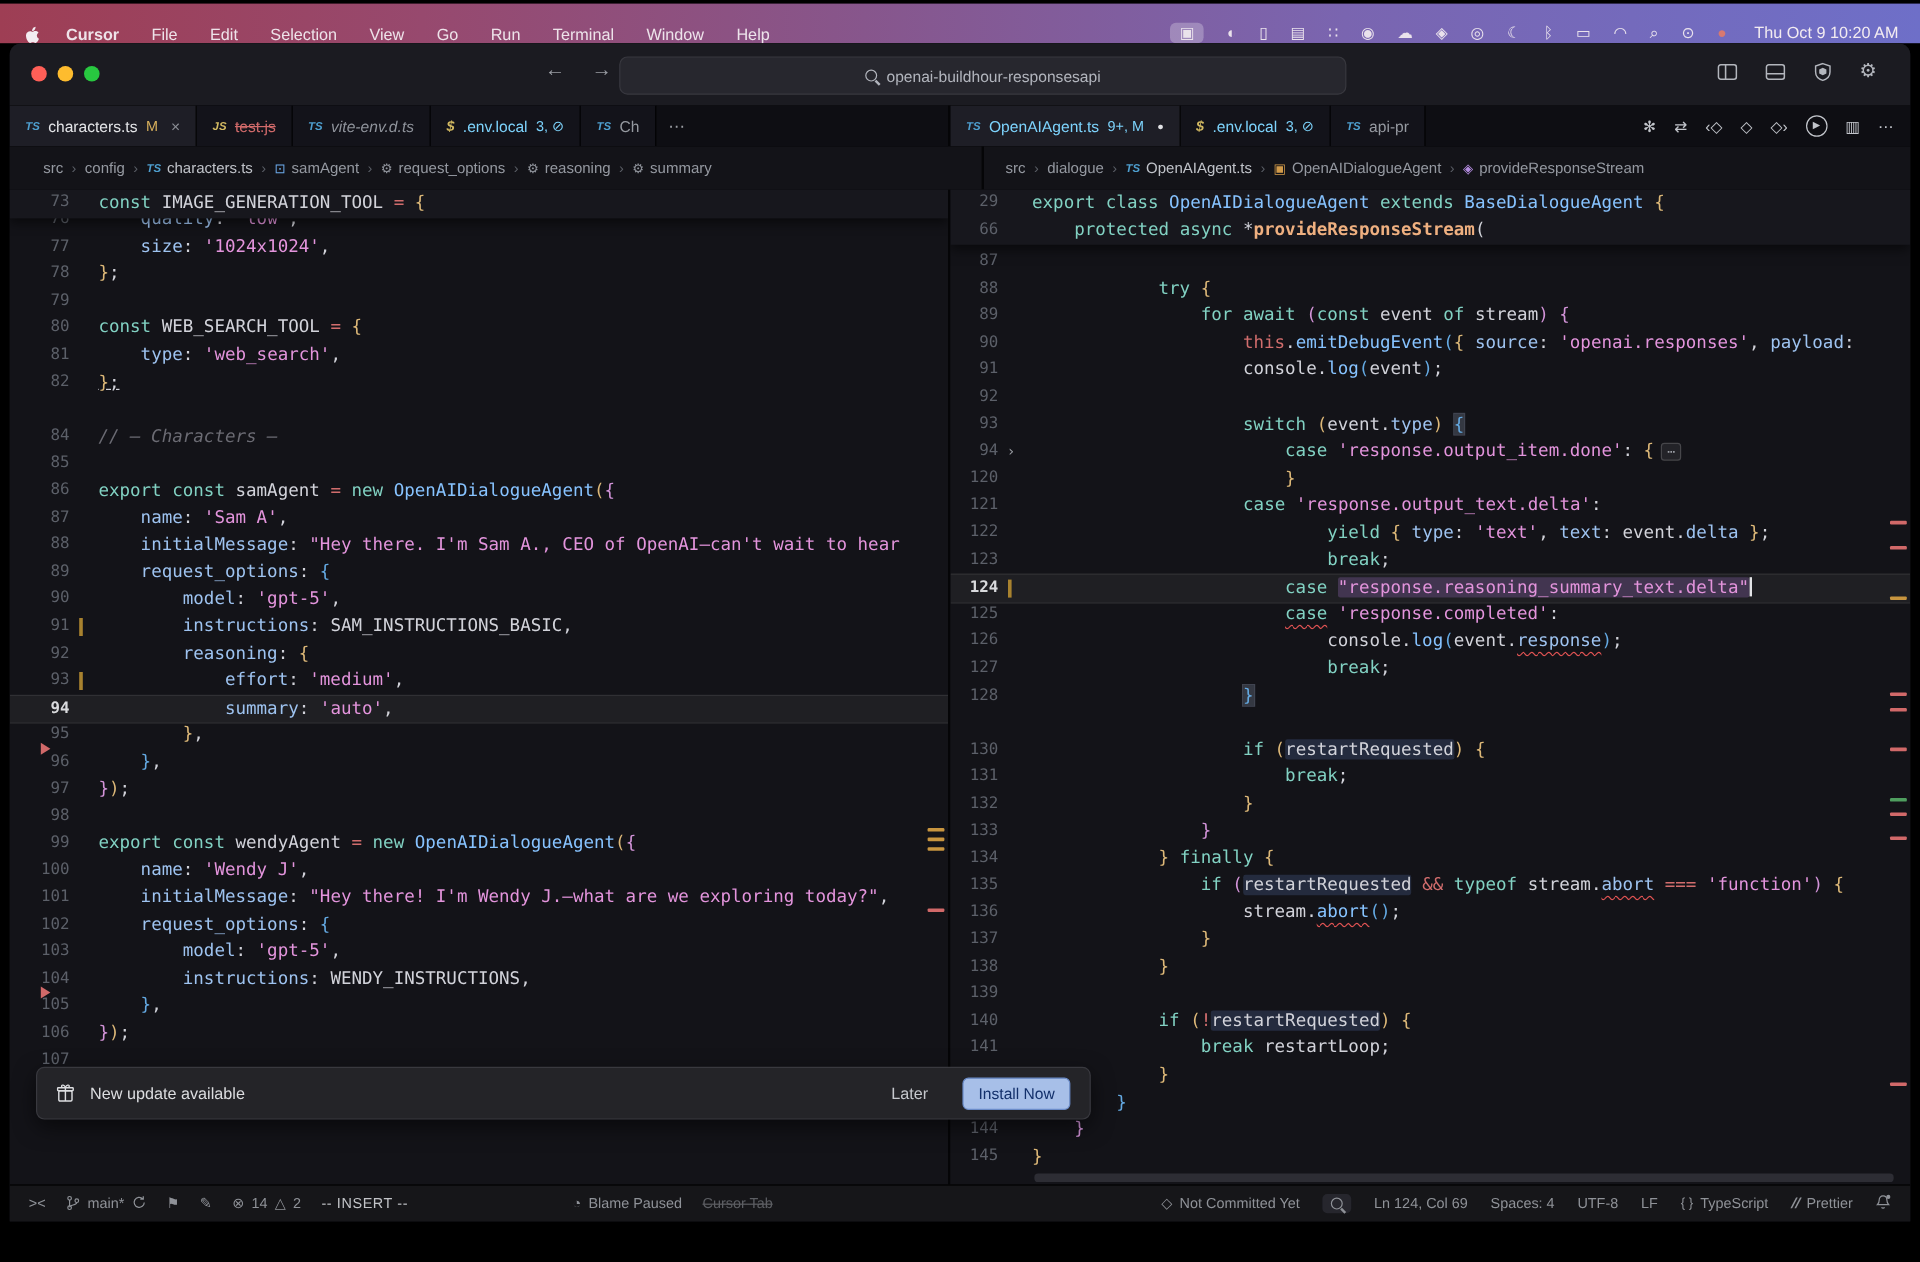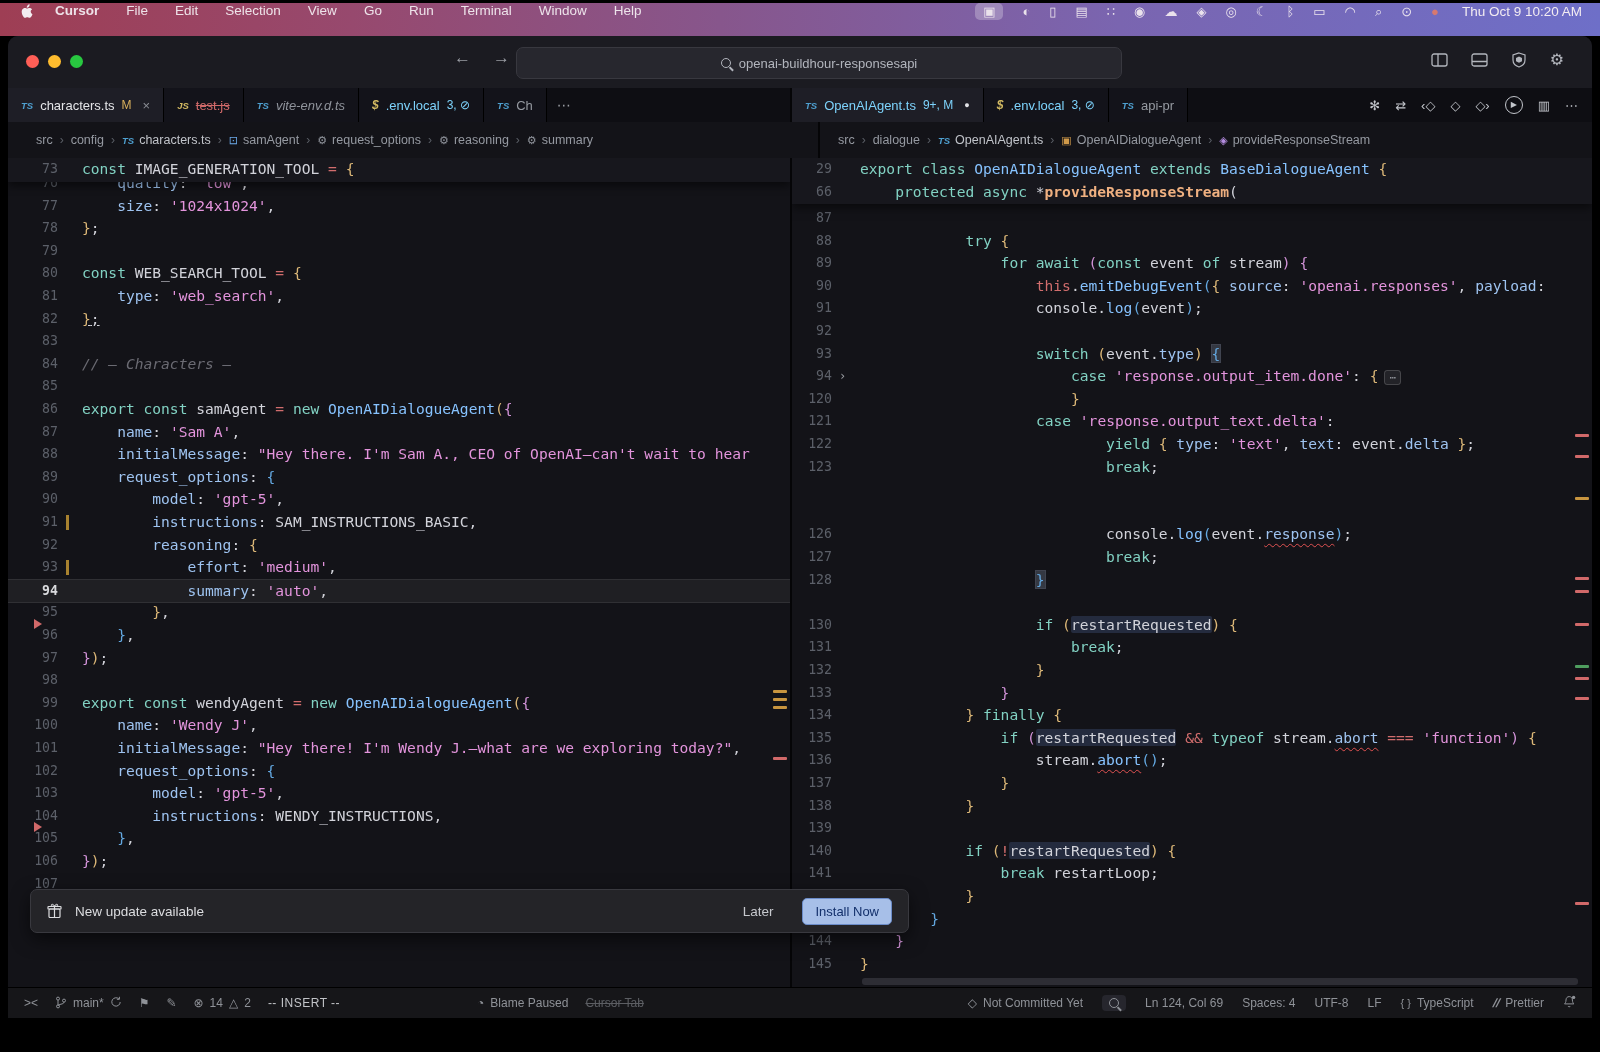--- a/index.html
+++ b/index.html
@@ -2,21 +2,21 @@
 <html><head>
 <meta charset="utf-8">
 <style>
   html,body{margin:0;padding:0;background:#000;width:1600px;height:1052px;overflow:hidden;
     font-family:"Liberation Sans",sans-serif;-webkit-font-smoothing:antialiased;}
   #stage{position:absolute;inset:0;background:#000;}
 
   
   .menubar{position:absolute;left:0;top:3px;width:1600px;height:33px;
     background:linear-gradient(90deg,#9e3e54 0%,#97496e 22%,#87568c 45%,#7a65b0 70%,#6e6fc8 100%);
-    display:flex;align-items:flex-start;color:#f3ecf1;font-size:13.5px;}
+    display:flex;align-items:flex-end;color:#f3ecf1;font-size:13.5px;}
   .apple{margin:0 22px 0 20px;display:flex;align-items:center;}
   .mitems{display:flex;gap:27px;align-items:center;}
   .mitem{opacity:.95;}
   .mitem.app{font-weight:bold;}
   .menu-right{margin-left:auto;display:flex;align-items:center;gap:19px;padding-right:18px;font-size:13px;}
   .mb-ic{opacity:.93;font-size:13px;line-height:1;}
   .mb-ic.boxed{background:rgba(255,255,255,.28);border-radius:5px;padding:2px 8px;}
   .clock{margin-left:4px;white-space:nowrap;font-size:13.5px;}
 
   
@@ -330,21 +330,20 @@
 
   <div class="editors">
     <div class="pane pl" id="pane-left">
           <div class="crow" style="top: 14px;"><span class="lnum">76</span><span class="tk-pln">    </span><span class="tk-prop">quality</span><span class="tk-pln">: </span><span class="tk-str">'low'</span><span class="tk-pln">,</span></div>
           <div class="crow" style="top: 36.6px;"><span class="lnum">77</span><span class="tk-pln">    </span><span class="tk-prop">size</span><span class="tk-pln">: </span><span class="tk-str">'1024x1024'</span><span class="tk-pln">,</span></div>
           <div class="crow" style="top: 59.2px;"><span class="lnum">78</span><span class="tk-b1">}</span><span class="tk-pln">;</span></div>
           <div class="crow" style="top: 81.8px;"><span class="lnum">79</span></div>
           <div class="crow" style="top: 104.4px;"><span class="lnum">80</span><span class="tk-kw">const</span><span class="tk-pln"> WEB_SEARCH_TOOL </span><span class="tk-op">=</span><span class="tk-pln"> </span><span class="tk-b1">{</span></div>
           <div class="crow" style="top: 127px;"><span class="lnum">81</span><span class="tk-pln">    </span><span class="tk-prop">type</span><span class="tk-pln">: </span><span class="tk-str">'web_search'</span><span class="tk-pln">,</span></div>
           <div class="crow" style="top: 149.6px; text-decoration: underline;"><span class="lnum">82</span><span class="tk-b1">}</span><span class="tk-pln">;</span></div>
-          <div class="crow" style="top: 172.2px;"><span class="lnum">83</span></div>
           <div class="crow" style="top: 194.8px;"><span class="lnum">84</span><span class="tk-cmt">// — Characters —</span></div>
           <div class="crow" style="top: 217.4px;"><span class="lnum">85</span></div>
           <div class="crow" style="top: 240px;"><span class="lnum">86</span><span class="tk-kw">export</span><span class="tk-pln"> </span><span class="tk-kw">const</span><span class="tk-pln"> samAgent </span><span class="tk-op">=</span><span class="tk-pln"> </span><span class="tk-kw">new</span><span class="tk-pln"> </span><span class="tk-cls">OpenAIDialogueAgent</span><span class="tk-b1">(</span><span class="tk-b2">{</span></div>
           <div class="crow" style="top: 262.6px;"><span class="lnum">87</span><span class="tk-pln">    </span><span class="tk-prop">name</span><span class="tk-pln">: </span><span class="tk-str">'Sam A'</span><span class="tk-pln">,</span></div>
           <div class="crow" style="top: 285.2px;"><span class="lnum">88</span><span class="tk-pln">    </span><span class="tk-prop">initialMessage</span><span class="tk-pln">: </span><span class="tk-str">"Hey there. I'm Sam A., CEO of OpenAI—can't wait to hear</span></div>
           <div class="crow" style="top: 307.8px;"><span class="lnum">89</span><span class="tk-pln">    </span><span class="tk-prop">request_options</span><span class="tk-pln">: </span><span class="tk-b3">{</span></div>
           <div class="crow" style="top: 330.4px;"><span class="lnum">90</span><span class="tk-pln">        </span><span class="tk-prop">model</span><span class="tk-pln">: </span><span class="tk-str">'gpt-5'</span><span class="tk-pln">,</span></div>
           <div class="crow" style="top: 353px;"><span class="lnum">91</span><span class="gm-mod"></span><span class="tk-pln">        </span><span class="tk-prop">instructions</span><span class="tk-pln">: </span><span class="tk-pln">SAM_INSTRUCTIONS_BASIC</span><span class="tk-pln">,</span></div>
           <div class="crow" style="top: 375.6px;"><span class="lnum">92</span><span class="tk-pln">        </span><span class="tk-prop">reasoning</span><span class="tk-pln">: </span><span class="tk-b1">{</span></div>
           <div class="crow" style="top: 398.2px;"><span class="lnum">93</span><span class="gm-mod"></span><span class="tk-pln">            </span><span class="tk-prop">effort</span><span class="tk-pln">: </span><span class="tk-str">'medium'</span><span class="tk-pln">,</span></div>
@@ -377,20 +376,22 @@
           <div class="crow" style="top: 94.2px;"><span class="lnum">89</span><span class="tk-pln">                </span><span class="tk-kw">for</span><span class="tk-pln"> </span><span class="tk-kw">await</span><span class="tk-pln"> </span><span class="tk-b2">(</span><span class="tk-kw">const</span><span class="tk-pln"> event </span><span class="tk-kw">of</span><span class="tk-pln"> stream</span><span class="tk-b2">)</span><span class="tk-pln"> </span><span class="tk-b2">{</span></div>
           <div class="crow" style="top: 116.8px;"><span class="lnum">90</span><span class="tk-pln">                    </span><span class="tk-thi">this</span><span class="tk-pln">.</span><span class="tk-fn">emitDebugEvent</span><span class="tk-b3">(</span><span class="tk-b1">{</span><span class="tk-pln"> </span><span class="tk-prop">source</span><span class="tk-pln">: </span><span class="tk-str">'openai.responses'</span><span class="tk-pln">, </span><span class="tk-prop">payload</span><span class="tk-pln">:</span></div>
           <div class="crow" style="top: 139.4px;"><span class="lnum">91</span><span class="tk-pln">                    </span><span class="tk-pln">console.</span><span class="tk-fn">log</span><span class="tk-b3">(</span><span class="tk-pln">event</span><span class="tk-b3">)</span><span class="tk-pln">;</span></div>
           <div class="crow" style="top: 162px;"><span class="lnum">92</span></div>
           <div class="crow" style="top: 184.6px;"><span class="lnum">93</span><span class="tk-pln">                    </span><span class="tk-kw">switch</span><span class="tk-pln"> </span><span class="tk-b1">(</span><span class="tk-pln">event.</span><span class="tk-prop">type</span><span class="tk-b1">)</span><span class="tk-pln"> </span><span class="tk-b3 tk-match">{</span></div>
           <div class="crow" style="top: 207.2px;"><span class="lnum">94</span><span class="gm-chev">›</span><span class="tk-pln">                        </span><span class="tk-kw">case</span><span class="tk-pln"> </span><span class="tk-str">'response.output_item.done'</span><span class="tk-pln">: </span><span class="tk-b1">{</span><span class="tk-fold">⋯</span></div>
           <div class="crow" style="top: 229.8px;"><span class="lnum">120</span><span class="tk-pln">                        </span><span class="tk-b1">}</span></div>
           <div class="crow" style="top: 252.4px; padding-left: 33px;"><span class="lnum">121</span><span class="tk-pln">                        </span><span class="tk-kw">case</span><span class="tk-pln"> </span><span class="tk-str">'response.output_text.delta'</span><span class="tk-pln">:</span></div>
           <div class="crow" style="top: 275px;"><span class="lnum">122</span><span class="tk-pln">                            </span><span class="tk-kw">yield</span><span class="tk-pln"> </span><span class="tk-b1">{</span><span class="tk-pln"> </span><span class="tk-prop">type</span><span class="tk-pln">: </span><span class="tk-str">'text'</span><span class="tk-pln">, </span><span class="tk-prop">text</span><span class="tk-pln">: event.</span><span class="tk-prop">delta</span><span class="tk-pln"> </span><span class="tk-b1">}</span><span class="tk-pln">;</span></div>
           <div class="crow" style="top: 297.6px;"><span class="lnum">123</span><span class="tk-pln">                            </span><span class="tk-kw">break</span><span class="tk-pln">;</span></div>
+          <div class="crow cur" style="top: 320.2px;"><span class="lnum">124</span><span class="gm-mod"></span><span class="tk-pln">                        </span><span class="tk-kw">case</span><span class="tk-pln"> </span><span class="tk-strsel">"response.reasoning_summary_text.delta"</span><span class="caret"></span></div>
+          <div class="crow" style="top: 342.8px;"><span class="lnum">125</span><span class="tk-pln">                        </span><span class="tk-kw tk-squig">case</span><span class="tk-pln"> </span><span class="tk-str">'response.completed'</span><span class="tk-pln">:</span></div>
           <div class="crow" style="top: 365.4px;"><span class="lnum">126</span><span class="tk-pln">                            </span><span class="tk-pln">console.</span><span class="tk-fn">log</span><span class="tk-b3">(</span><span class="tk-pln">event.</span><span class="tk-prop tk-squig">response</span><span class="tk-b3">)</span><span class="tk-pln">;</span></div>
           <div class="crow" style="top: 388px;"><span class="lnum">127</span><span class="tk-pln">                            </span><span class="tk-kw">break</span><span class="tk-pln">;</span></div>
           <div class="crow" style="top: 410.6px;"><span class="lnum">128</span><span class="tk-pln">                    </span><span class="tk-b3 tk-match">}</span></div>
           <div class="crow" style="top: 455.8px;"><span class="lnum">130</span><span class="tk-pln">                    </span><span class="tk-kw">if</span><span class="tk-pln"> </span><span class="tk-b1">(</span><span class="tk-wordhl">restartRequested</span><span class="tk-b1">)</span><span class="tk-pln"> </span><span class="tk-b1">{</span></div>
           <div class="crow" style="top: 478.4px;"><span class="lnum">131</span><span class="tk-pln">                        </span><span class="tk-kw">break</span><span class="tk-pln">;</span></div>
           <div class="crow" style="top: 501px;"><span class="lnum">132</span><span class="tk-pln">                    </span><span class="tk-b1">}</span></div>
           <div class="crow" style="top: 523.6px;"><span class="lnum">133</span><span class="tk-pln">                </span><span class="tk-b2">}</span></div>
           <div class="crow" style="top: 546.2px;"><span class="lnum">134</span><span class="tk-pln">            </span><span class="tk-b1">}</span><span class="tk-pln"> </span><span class="tk-kw">finally</span><span class="tk-pln"> </span><span class="tk-b1">{</span></div>
           <div class="crow" style="top: 568.8px;"><span class="lnum">135</span><span class="tk-pln">                </span><span class="tk-kw">if</span><span class="tk-pln"> </span><span class="tk-b2">(</span><span class="tk-wordhl">restartRequested</span><span class="tk-pln"> </span><span class="tk-op">&amp;&amp;</span><span class="tk-pln"> </span><span class="tk-kw">typeof</span><span class="tk-pln"> stream.</span><span class="tk-prop tk-squig">abort</span><span class="tk-pln"> </span><span class="tk-op">===</span><span class="tk-pln"> </span><span class="tk-str">'function'</span><span class="tk-b2">)</span><span class="tk-pln"> </span><span class="tk-b1">{</span></div>
           <div class="crow" style="top: 591.4px;"><span class="lnum">136</span><span class="tk-pln">                    </span><span class="tk-pln">stream.</span><span class="tk-fn tk-squig">abort</span><span class="tk-b3">()</span><span class="tk-pln">;</span></div>

